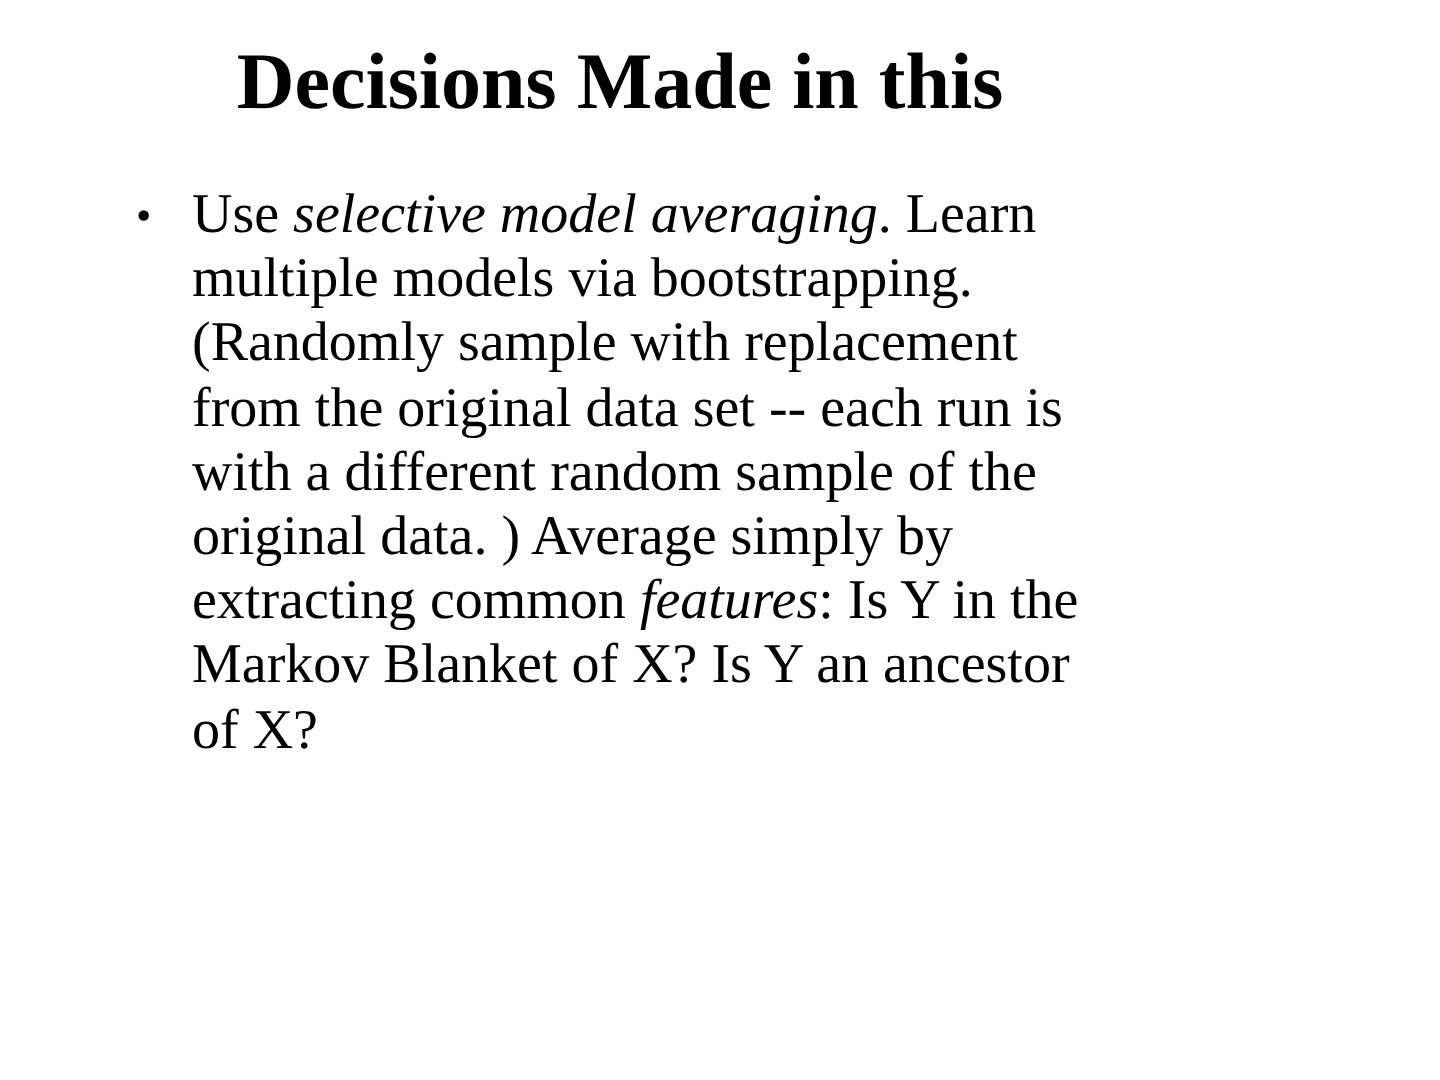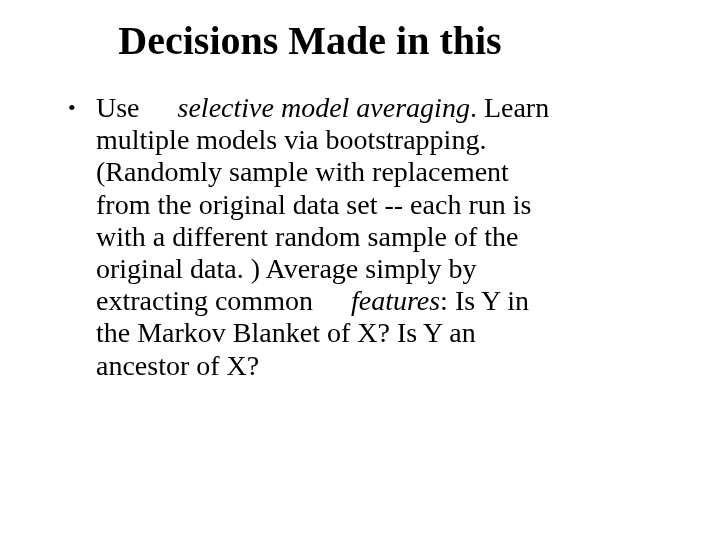--- a/index.html
+++ b/index.html
@@ -35,21 +35,21 @@
     padding-left: 8px;
   }
   ul.body li::before {
     content: "•";
     position: absolute;
     left: -20px;
     top: 0;
     font-size: 22px;
     line-height: 32px;
   }
-  .ital { font-style: italic; margin-left: 31px; }
+  .ital { font-style: italic; }
 </style>
 </head>
 <body>
 
 <div class="slide">
   <h1 class="title">
     <span>Decisions Made in this</span><br>
   </h1>
   <ul class="body">
     <li>

